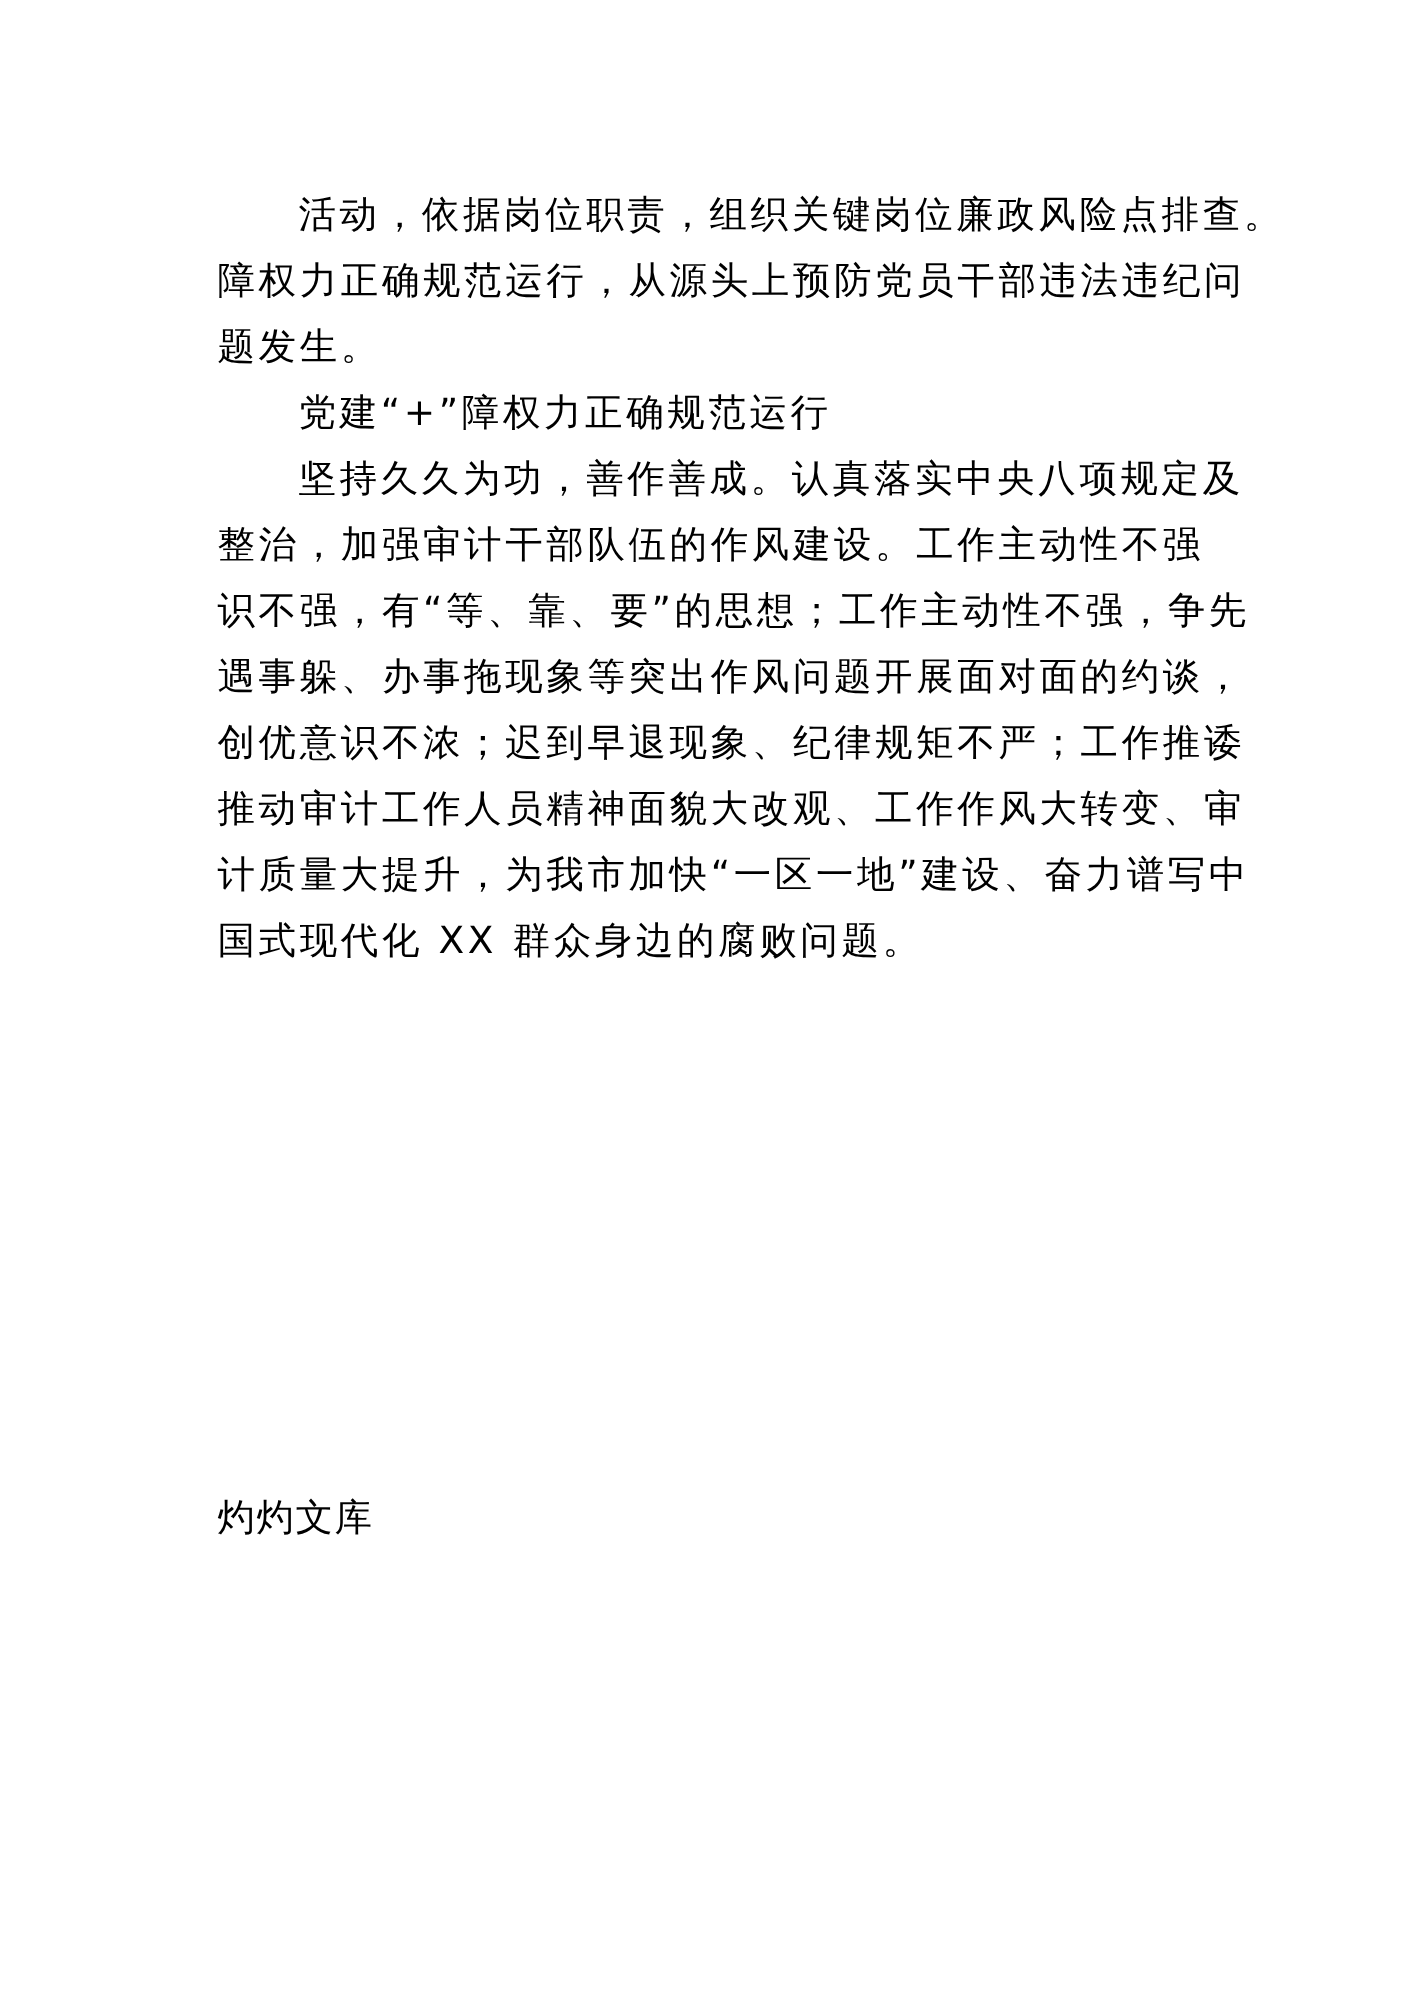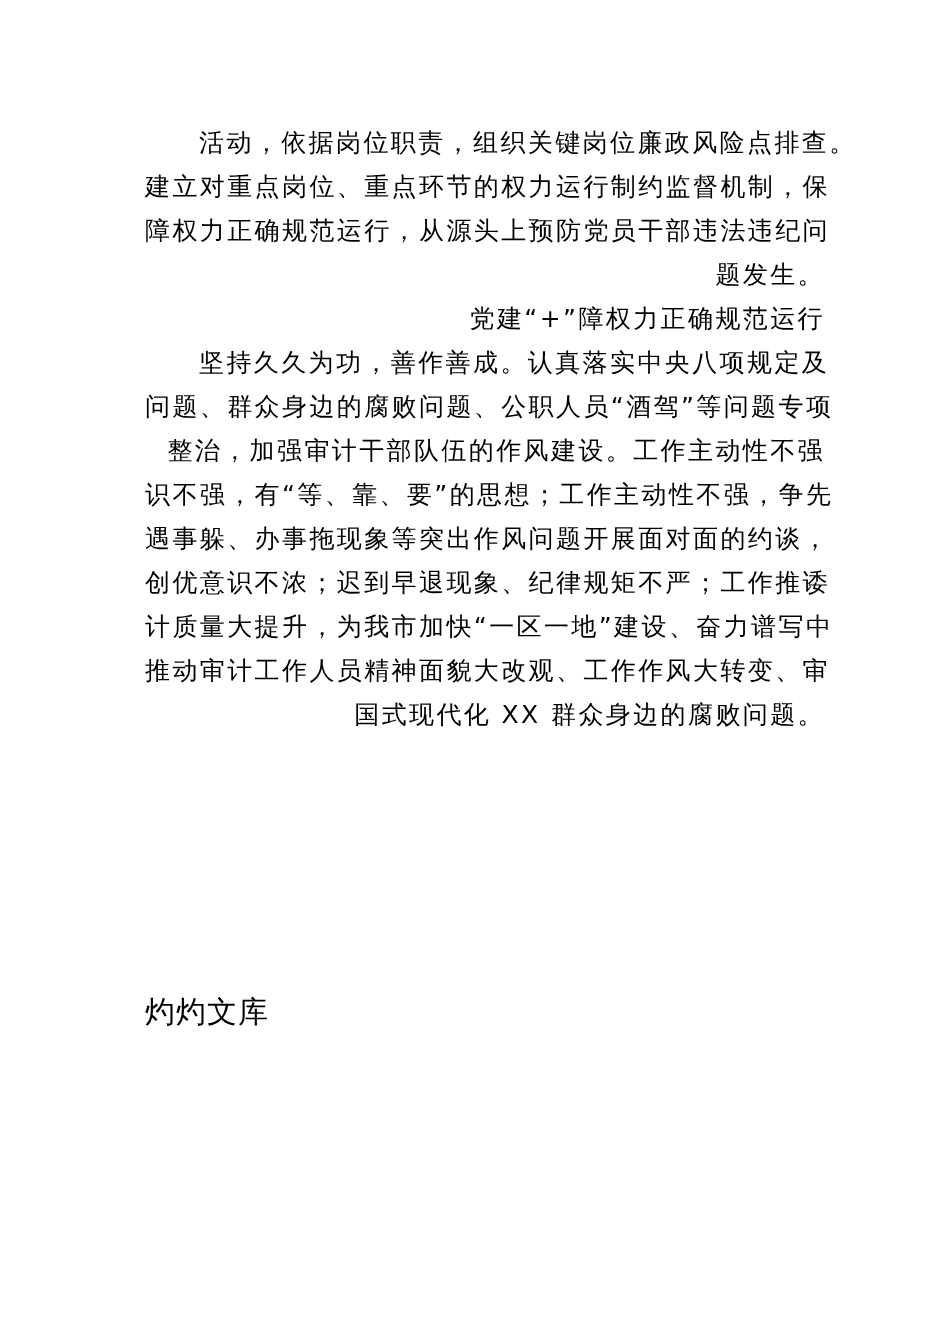--- a/index.html
+++ b/index.html
@@ -13,57 +13,54 @@
     position: relative;
     overflow: hidden;
     font-family: "DejaVu Sans", "Liberation Sans", sans-serif;
     color: #000000;
   }
   .page {
     position: absolute;
     left: 145px;
     top: 121px;
     width: 680px;
-    text-align: right;
   }
   .line {
     font-size: 25px;
     letter-spacing: 2.4px;
     line-height: 44px;
     height: 44px;
     white-space: nowrap;
   }
   .indent {
     padding-left: 54px;
   }
   .footer {
     position: absolute;
     left: 145px;
     top: 992px;
-    font-size: 30px;
+    font-size: 25px;
     letter-spacing: 1px;
     line-height: 40px;
     white-space: nowrap;
   }
 </style>
 </head>
 <body>
 
 <div class="page">
   <div class="line indent">活动，依据岗位职责，组织关键岗位廉政风险点排查。</div>
-  <div class="line">建立对重点岗位、重点环节的权力运行制约监督机制，保</div>
   <div class="line">障权力正确规范运行，从源头上预防党员干部违法违纪问</div>
   <div class="line">题发生。</div>
 
   <div class="line indent">党建“+”障权力正确规范运行</div>
 
   <div class="line indent">坚持久久为功，善作善成。认真落实中央八项规定及</div>
-  <div class="line">问题、群众身边的腐败问题、公职人员“酒驾”等问题专项</div>
   <div class="line">整治，加强审计干部队伍的作风建设。工作主动性不强</div>
   <div class="line">识不强，有“等、靠、要”的思想；工作主动性不强，争先</div>
   <div class="line">遇事躲、办事拖现象等突出作风问题开展面对面的约谈，</div>
   <div class="line">创优意识不浓；迟到早退现象、纪律规矩不严；工作推诿</div>
+  <div class="line">推动审计工作人员精神面貌大改观、工作作风大转变、审</div>
   <div class="line">计质量大提升，为我市加快“一区一地”建设、奋力谱写中</div>
-  <div class="line">推动审计工作人员精神面貌大改观、工作作风大转变、审</div>
   <div class="line">国式现代化 XX 群众身边的腐败问题。</div>
 </div>
 
 <div class="footer">灼灼文库</div>
 
 </body></html>

